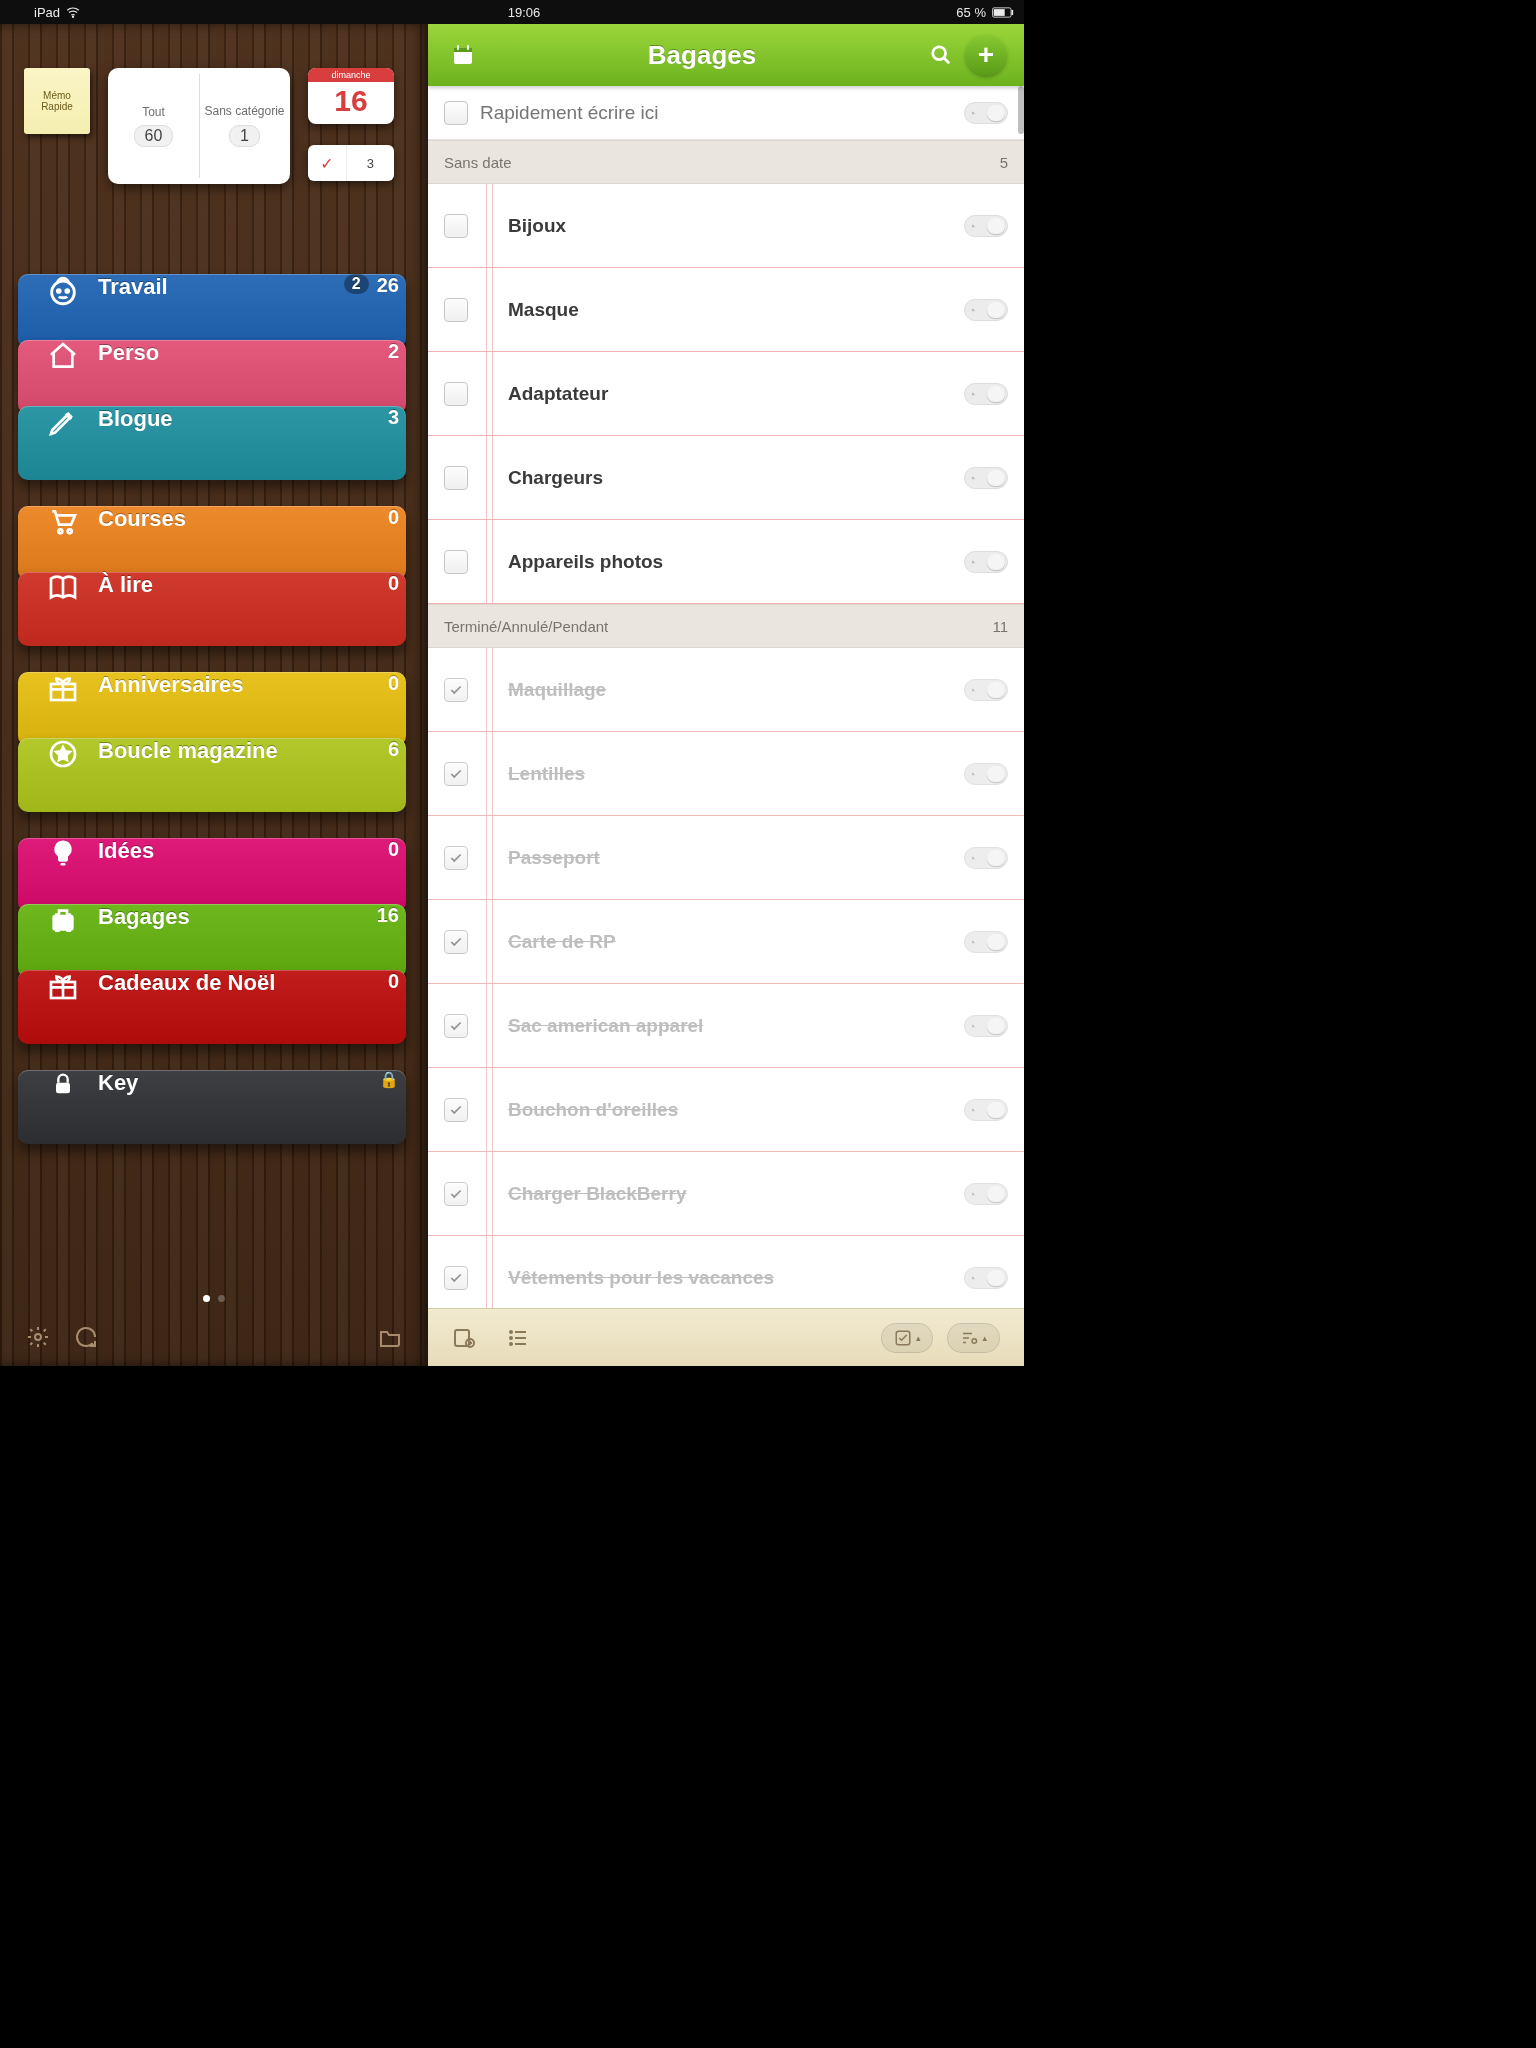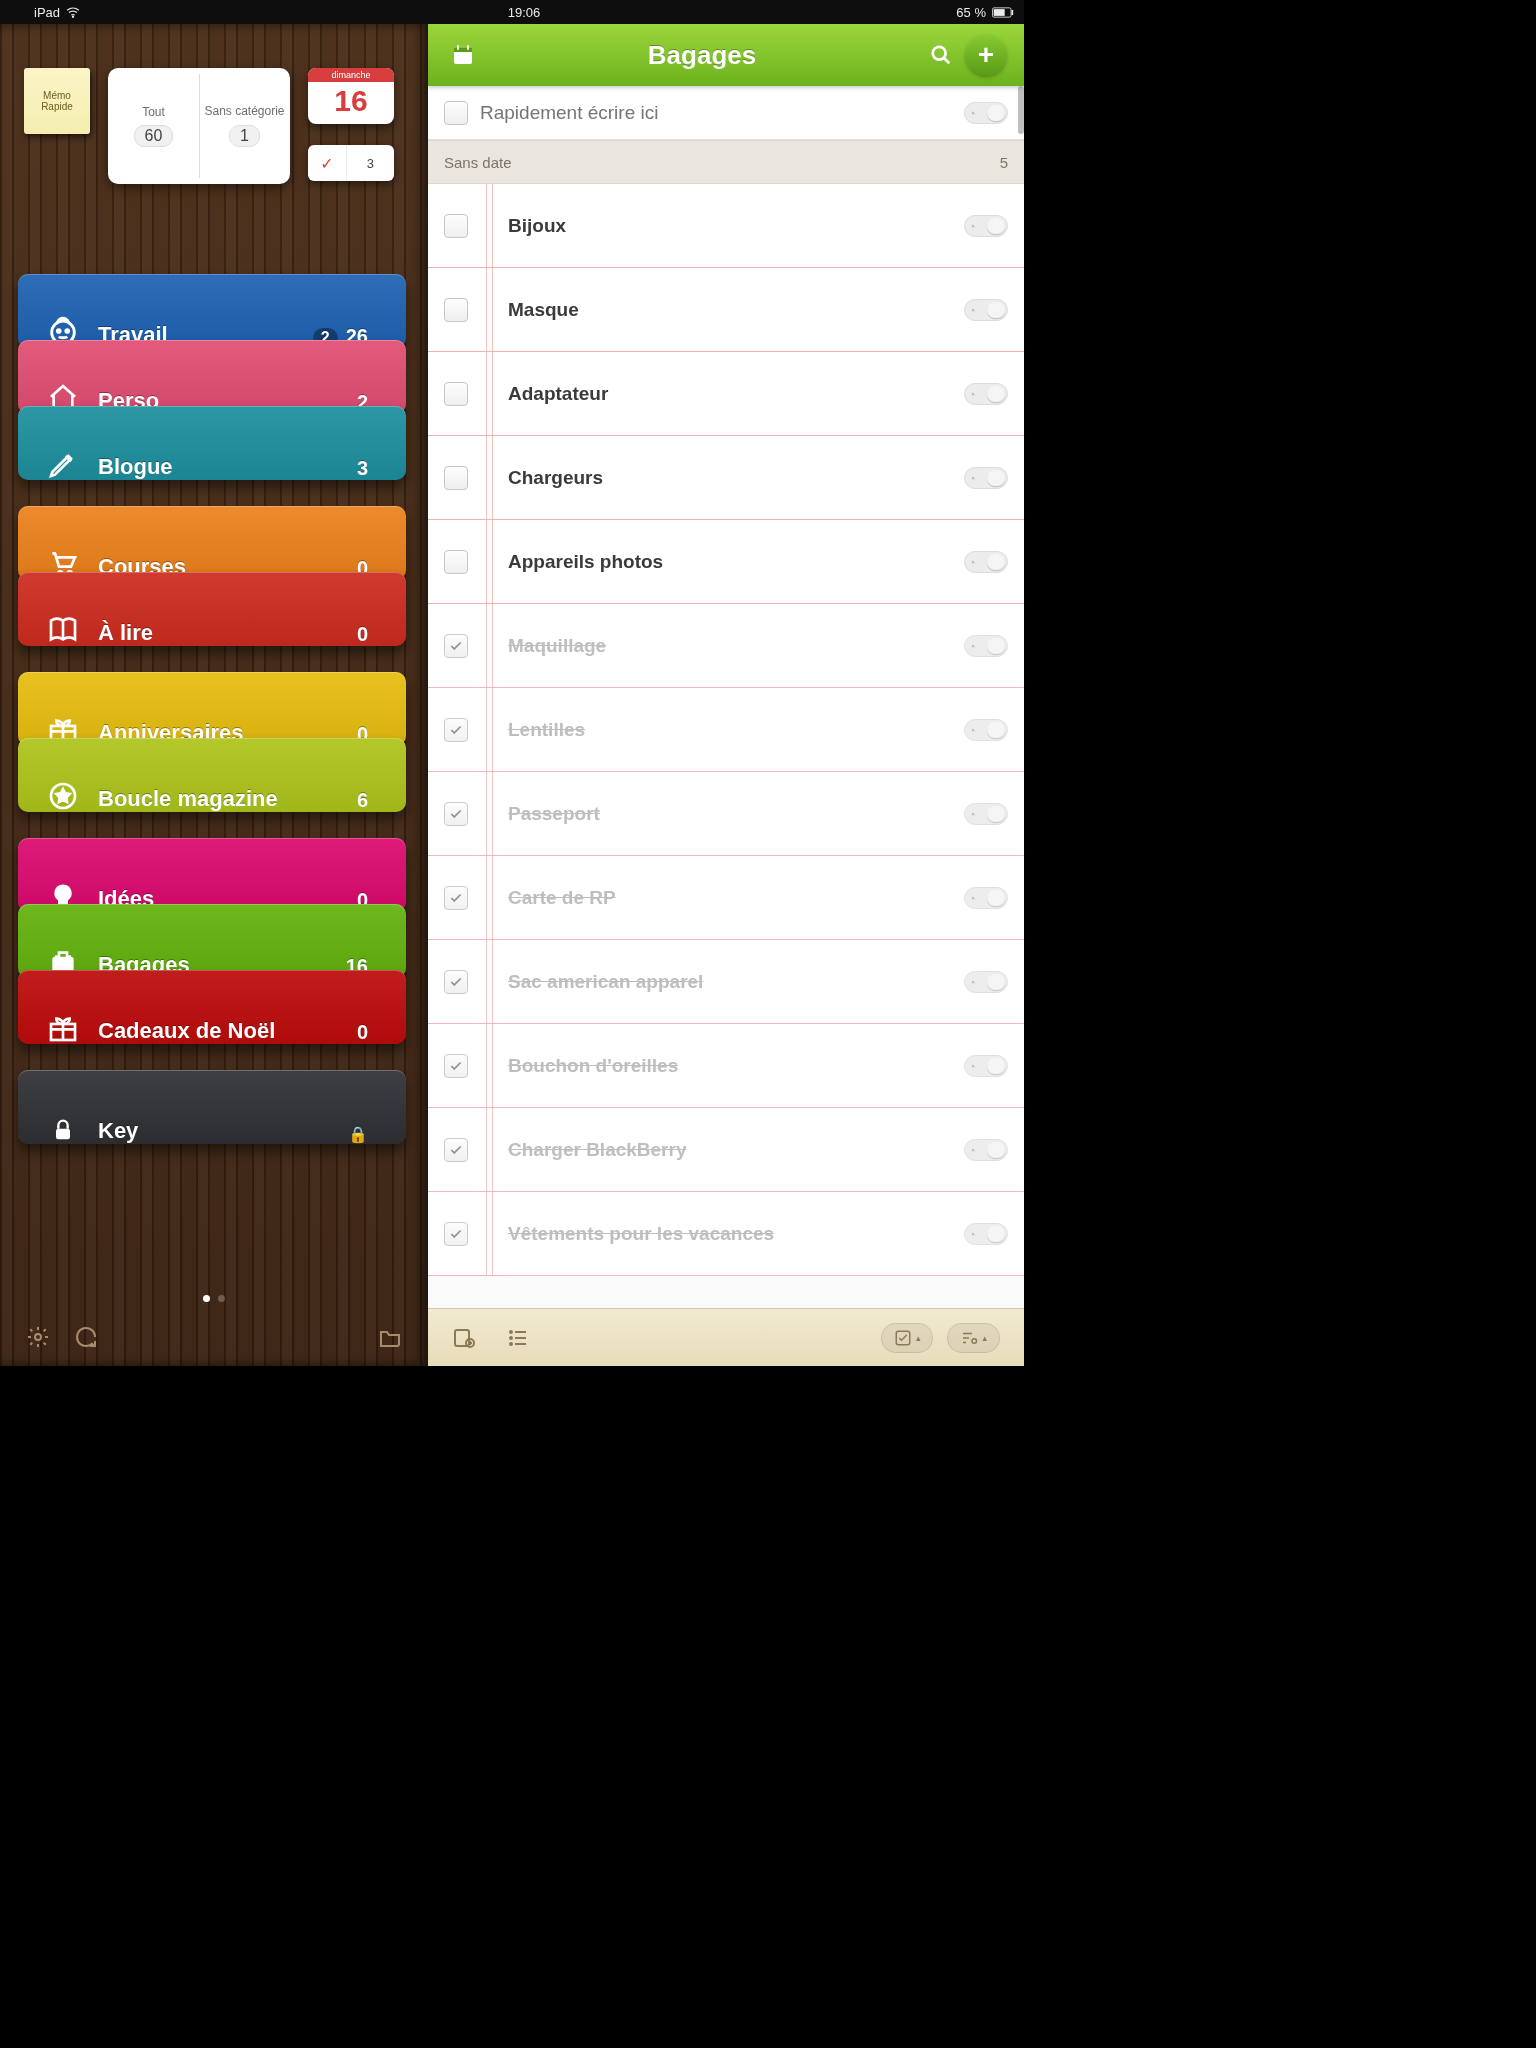--- a/index.html
+++ b/index.html
@@ -36,21 +36,21 @@
   .cal-card { background:#fff; border-radius:8px; box-shadow:0 4px 10px rgba(0,0,0,.5); overflow:hidden; text-align:center; }
   .cal-top { background:#d83e3e; color:#fff; font-size:9px; padding:2px 0; }
   .cal-day { font-size:30px; font-weight:700; color:#d83e3e; padding:2px 0 6px; }
   .cal-mini { background:#fff; border-radius:6px; box-shadow:0 3px 8px rgba(0,0,0,.5); display:flex; }
   .cal-mini-l { width:45%; display:flex; align-items:center; justify-content:center; color:#d83e3e; border-right:1px solid #eee; }
   .cal-mini-r { width:55%; display:flex; align-items:center; justify-content:center; color:#444; font-size:13px; }
 
   
   .cats { position:absolute; top:250px; left:18px; width:388px; display:flex; flex-direction:column; }
   .cat-group { margin-bottom:26px; }
-  .cat { position:relative; height:74px; display:flex; align-items:flex-end; padding:0 38px 0 18px; border-radius:10px; color:#fff; font-size:22px; font-weight:600; text-shadow:0 -1px 0 rgba(0,0,0,.35); box-shadow:0 8px 12px rgba(0,0,0,.45), inset 0 1px 0 rgba(255,255,255,.25); }
+  .cat { position:relative; height:74px; display:flex; align-items:flex-start; padding:0 7px 0 18px; border-radius:10px; color:#fff; font-size:22px; font-weight:600; text-shadow:0 -1px 0 rgba(0,0,0,.35); box-shadow:0 8px 12px rgba(0,0,0,.45), inset 0 1px 0 rgba(255,255,255,.25); }
   .cat + .cat { margin-top:-8px; }
   .cat .icon { width:54px; display:flex; align-items:center; justify-content:center; }
   .cat .label { flex:1; padding-left:8px; }
   .cat .count { font-size:20px; font-weight:700; }
   .cat .badge { background:rgba(0,0,0,.35); border-radius:10px; padding:1px 8px; margin-right:8px; font-size:16px; }
   .cat .lock { font-size:16px; }
 
   
   .side-foot { position:absolute; bottom:0; left:0; width:100%; height:58px; display:flex; align-items:center; justify-content:space-between; padding:0 24px; }
   .side-foot-left { display:flex; gap:20px; }
@@ -376,20 +376,24 @@
               <div class="chk"></div>
               <span class="text">Chargeurs</span>
               <div class="date-toggle"></div>
             </div>
             <div class="task">
               <div class="chk"></div>
               <span class="text">Appareils photos</span>
               <div class="date-toggle"></div>
             </div>
           </div>
+          <div class="sec-hdr">
+            <span>Terminé/Annulé/Pendant</span>
+            <span>11</span>
+          </div>
           <div class="tasks">
             <div class="task done">
               <div class="chk checked">
                 <svg viewBox="0 0 24 24" stroke="#8a8a8a" stroke-width="3" fill="none">
                   <path d="M4 12l5 5L20 6"></path>
                 </svg>
               </div>
               <span class="text">Maquillage</span>
               <div class="date-toggle"></div>
             </div>

